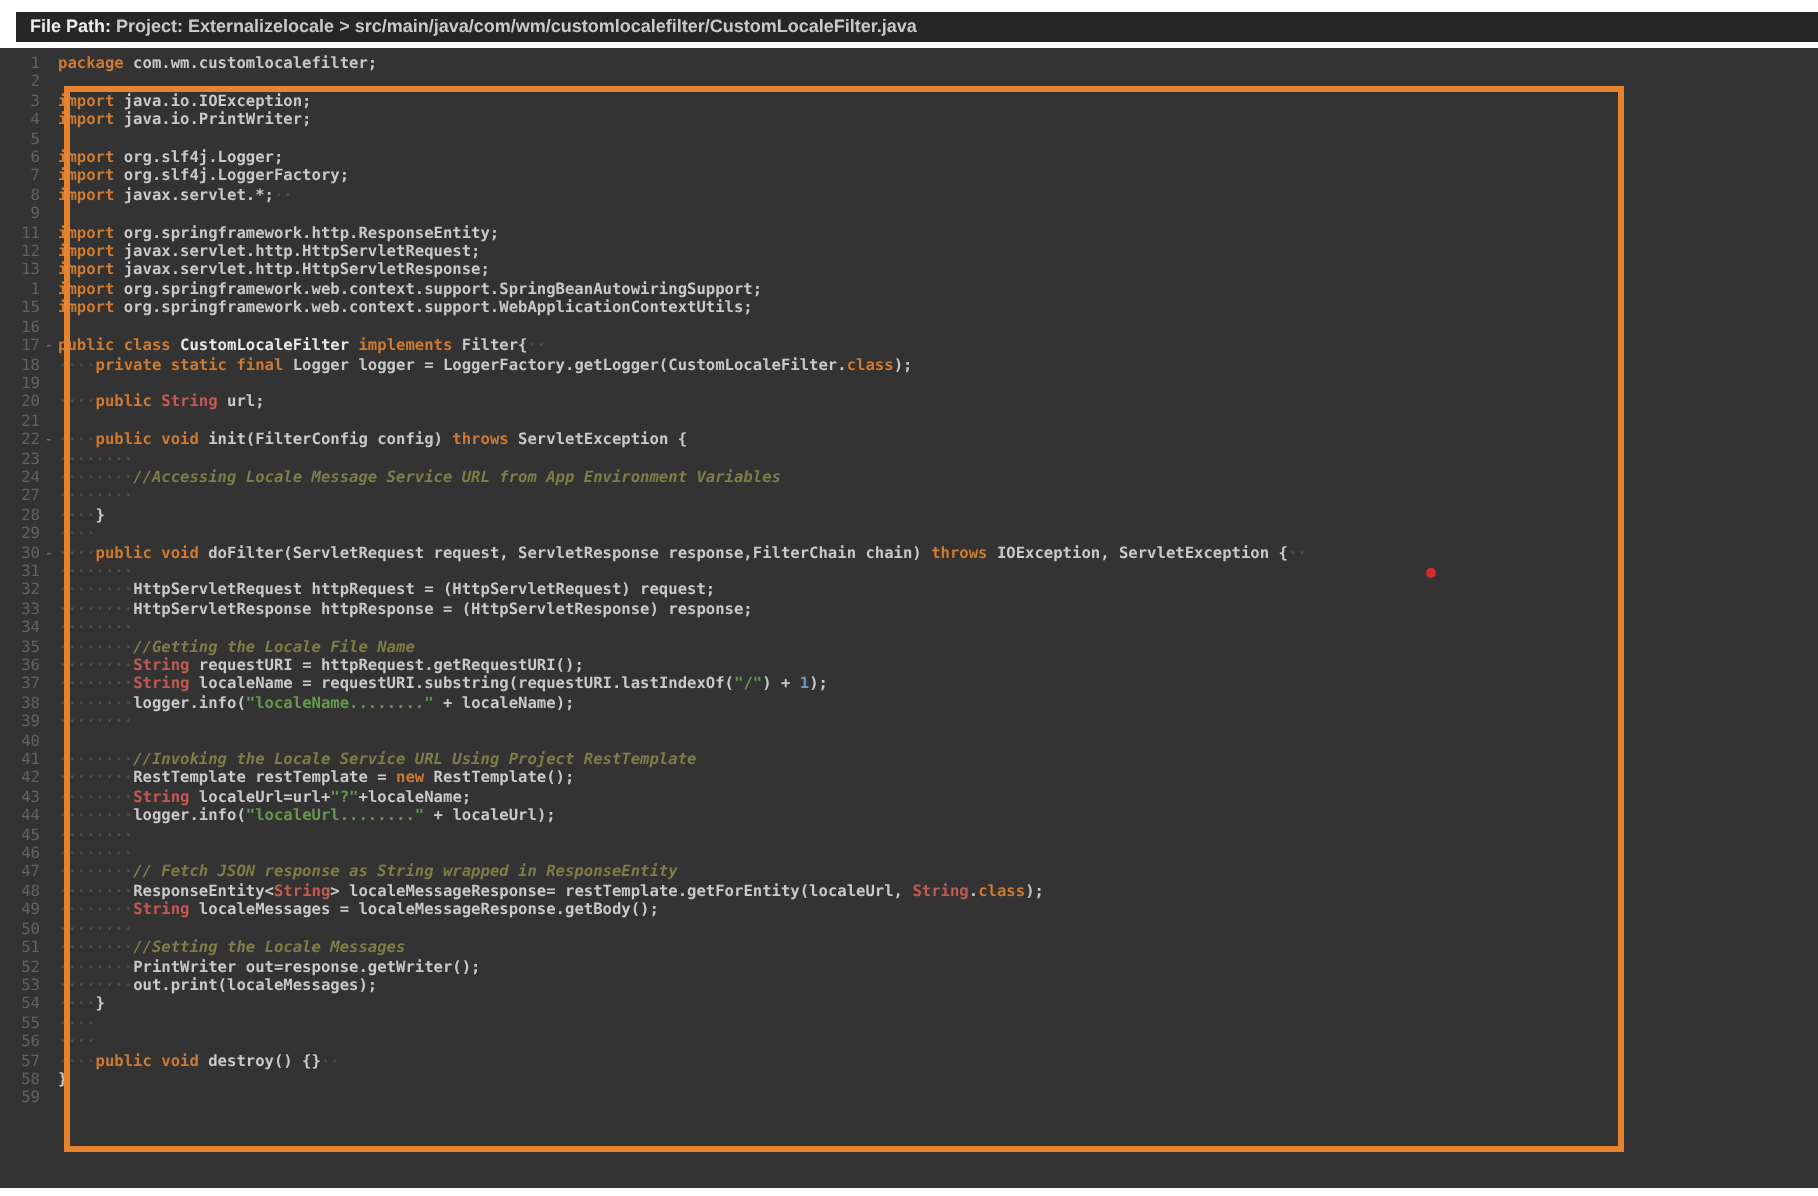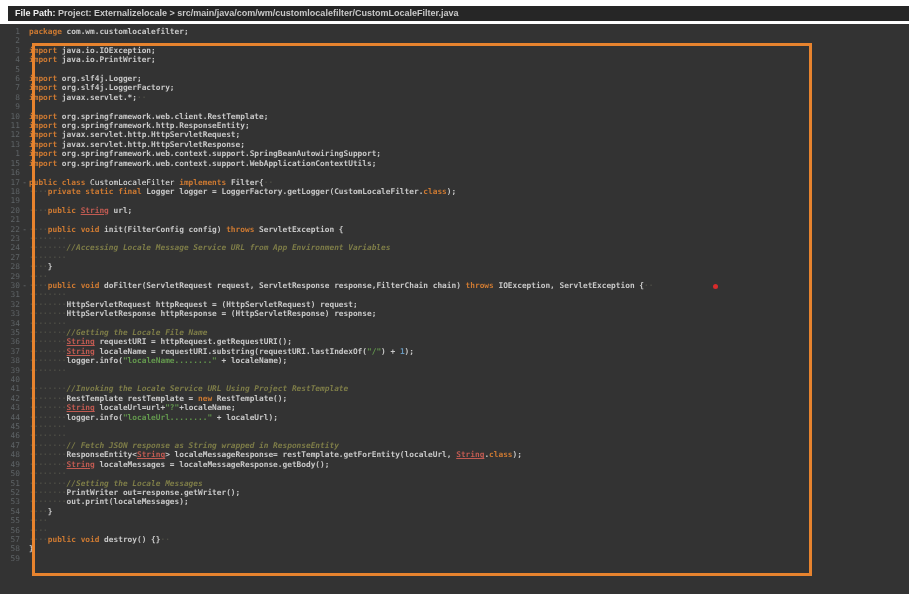--- a/index.html
+++ b/index.html
@@ -16,25 +16,25 @@
             background:#333333; padding-top:3px; }
 
   .code-lines { position:relative; }
   .line { display:flex; height:9.42px; line-height:9.42px; font-size:7.8px;
           font-weight:600; white-space:pre; }
   .ln   { width:20px; flex:0 0 20px; text-align:right; color:#5E6366; font-weight:400; }
   .fold { width:9px; flex:0 0 9px; text-align:center; color:#707478; font-weight:400; }
   .lc   { white-space:pre; color:#C9C9C9; }
 
   .seg.kw  { color:#CE7A32; }
-  .seg.ty  { color:#C15B52;text-decoration:underline; }
+  .seg.ty  { color:#C15B52; }
   .seg.st  { color:#64994E; }
   .seg.cm  { color:#7E7D48; font-style:italic; }
   .seg.pl  { color:#C9C9C9; }
-  .seg.me  { color:#E8E8E8; font-weight:400;margin-top:34px; }
+  .seg.me  { color:#E8E8E8; font-weight:700;margin-top:34px; }
   .seg.num { color:#6897BB; }
   .seg.ws  { color:#4E4E46; }
 
   .annotation-box { position:absolute; left:32px; top:19px; width:780px; height:533px;
                     border:3px solid #E7832E; pointer-events:none; }
   .annotation-dot { position:absolute; left:713px; top:260px; width:5px; height:5px;
                     border-radius:50%; background:#D72B2B; pointer-events:none; }
 </style>
 </head>
 <body>
@@ -47,21 +47,20 @@
   <div class="code-lines">
       <div class="line"><span class="ln">1</span><span class="fold"></span><span class="lc"><span class="seg kw">package</span><span class="seg pl"> com.wm.customlocalefilter;</span></span></div>
       <div class="line"><span class="ln">2</span><span class="fold"></span><span class="lc"></span></div>
       <div class="line"><span class="ln">3</span><span class="fold"></span><span class="lc"><span class="seg kw">import</span><span class="seg pl"> java.io.IOException;</span></span></div>
       <div class="line"><span class="ln">4</span><span class="fold"></span><span class="lc"><span class="seg kw">import</span><span class="seg pl"> java.io.PrintWriter;</span></span></div>
       <div class="line"><span class="ln">5</span><span class="fold"></span><span class="lc"></span></div>
       <div class="line"><span class="ln">6</span><span class="fold"></span><span class="lc"><span class="seg kw">import</span><span class="seg pl"> org.slf4j.Logger;</span></span></div>
       <div class="line"><span class="ln">7</span><span class="fold"></span><span class="lc"><span class="seg kw">import</span><span class="seg pl"> org.slf4j.LoggerFactory;</span></span></div>
       <div class="line"><span class="ln">8</span><span class="fold"></span><span class="lc"><span class="seg kw">import</span><span class="seg pl"> javax.servlet.*;</span><span class="seg ws">··</span></span></div>
       <div class="line"><span class="ln">9</span><span class="fold"></span></div>
-      <div class="line"><span class="ln">10</span><span class="fold"></span><span class="lc"><span class="seg kw">import</span><span class="seg pl"> org.springframework.web.client.RestTemplate;</span></span></div>
       <div class="line"><span class="ln">11</span><span class="fold"></span><span class="lc"><span class="seg kw">import</span><span class="seg pl"> org.springframework.http.ResponseEntity;</span></span></div>
       <div class="line"><span class="ln">12</span><span class="fold"></span><span class="lc"><span class="seg kw">import</span><span class="seg pl"> javax.servlet.http.HttpServletRequest;</span></span></div>
       <div class="line"><span class="ln">13</span><span class="fold"></span><span class="lc"><span class="seg kw">import</span><span class="seg pl"> javax.servlet.http.HttpServletResponse;</span></span></div>
       <div class="line"><span class="ln">1</span><span class="fold"></span><span class="lc"><span class="seg kw">import</span><span class="seg pl"> org.springframework.web.context.support.SpringBeanAutowiringSupport;</span></span></div>
       <div class="line"><span class="ln">15</span><span class="fold"></span><span class="lc"><span class="seg kw">import</span><span class="seg pl"> org.springframework.web.context.support.WebApplicationContextUtils;</span></span></div>
       <div class="line"><span class="ln">16</span><span class="fold"></span><span class="lc"></span></div>
       <div class="line"><span class="ln">17</span><span class="fold">-</span><span class="lc"><span class="seg kw">public class </span><span class="seg me">CustomLocaleFilter </span><span class="seg kw">implements </span><span class="seg pl">Filter{</span><span class="seg ws">··</span></span></div>
       <div class="line"><span class="ln">18</span><span class="fold"></span><span class="lc"><span class="seg ws">····</span><span class="seg kw">private static final</span><span class="seg pl"> Logger logger = LoggerFactory.getLogger(CustomLocaleFilter.</span><span class="seg kw">class</span><span class="seg pl">);</span></span></div>
       <div class="line"><span class="ln">19</span><span class="fold"></span><span class="lc"></span></div>
       <div class="line"><span class="ln">20</span><span class="fold"></span><span class="lc"><span class="seg ws">····</span><span class="seg kw">public </span><span class="seg ty">String</span><span class="seg pl"> url;</span></span></div>

